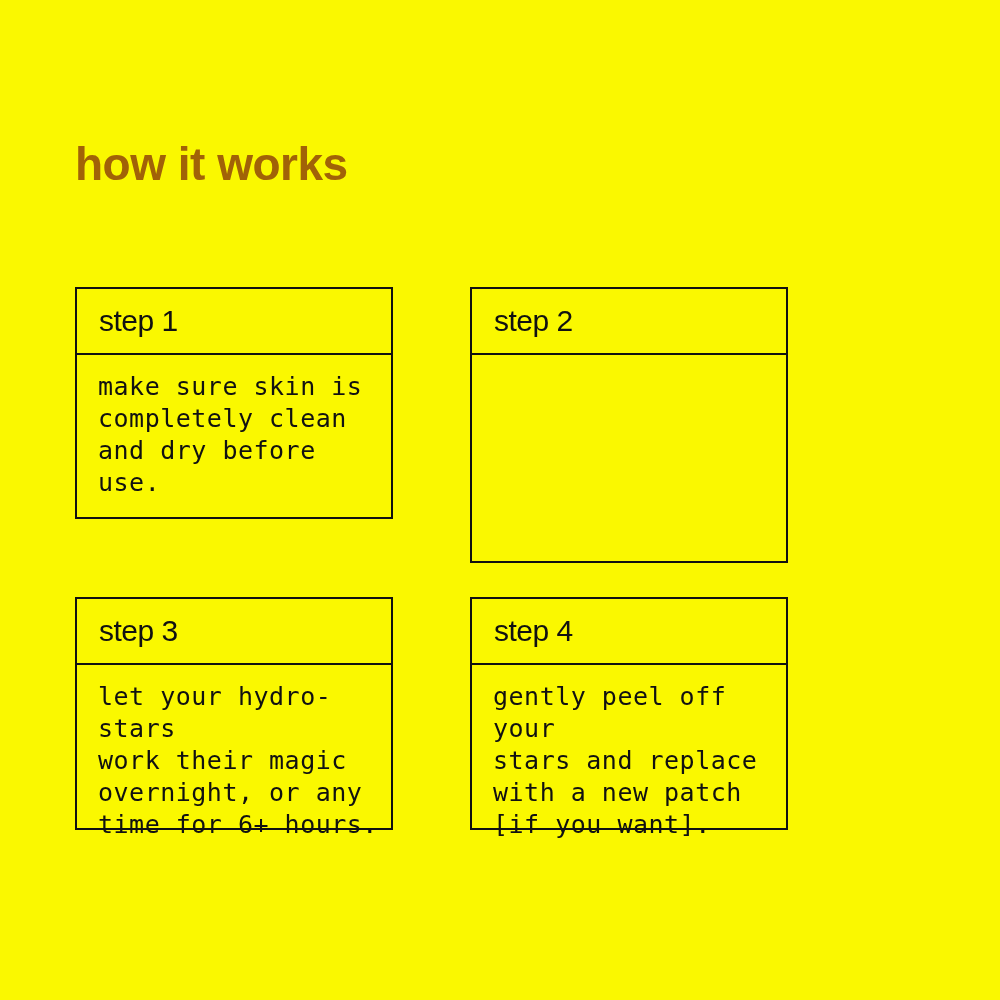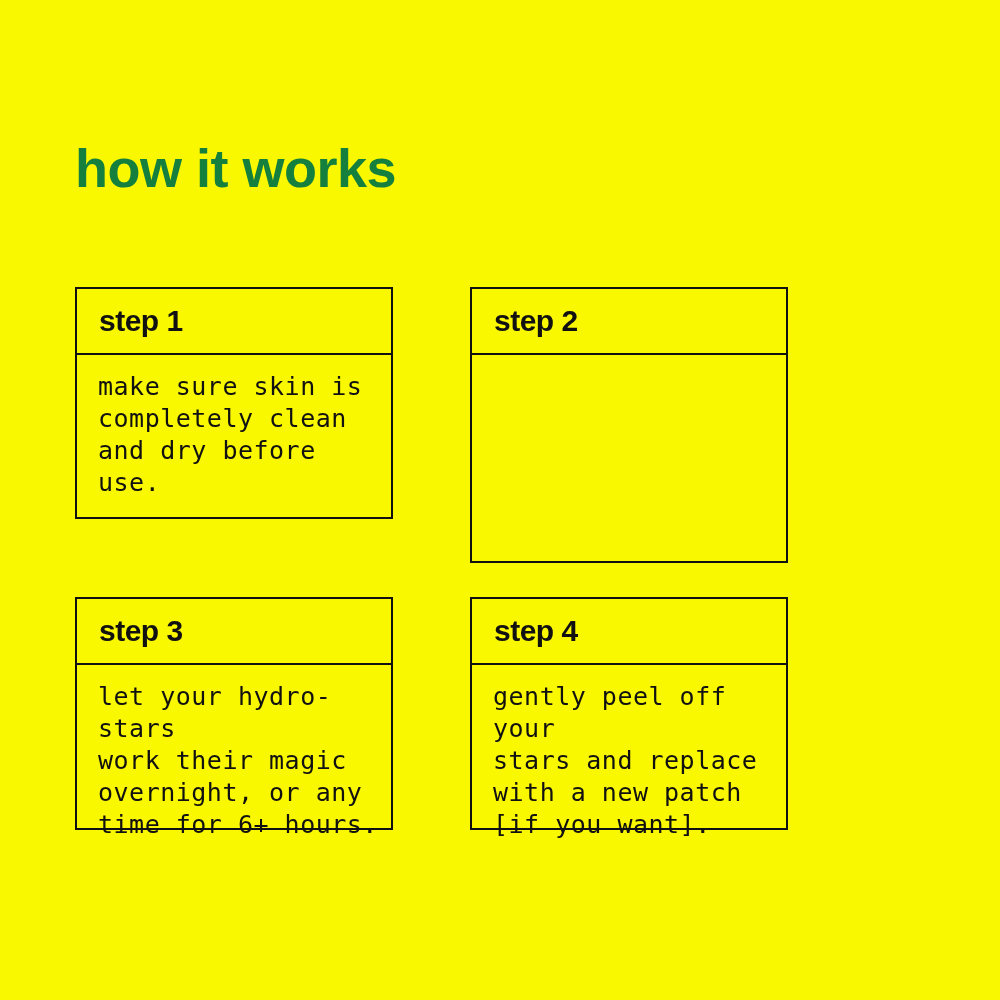--- a/index.html
+++ b/index.html
@@ -12,24 +12,24 @@
     height: 1000px;
     background: #FAF800;
     overflow: hidden;
     font-family: "Liberation Sans", sans-serif;
     color: #111111;
   }
   .page-title {
     position: absolute;
     left: 75px;
     top: 103px;
-    font-size: 54px;
+    font-size: 46px;
     font-weight: bold;
     letter-spacing: -0.5px;
-    color: #15803d;
+    color: #a16207;
     margin-top: 34px;
   }
   .step-card {
     position: absolute;
     border: 2px solid #111111;
     box-sizing: border-box;
     background: transparent;
   }
   .step-card.pos-1 { left: 75px;  top: 287px; width: 318px; height: 232px; }
   .step-card.pos-2 { left: 470px; top: 287px; width: 318px; height: 276px; }
@@ -38,21 +38,21 @@
   .step-header {
     height: 66px;
     border-bottom: 2px solid #111111;
     display: flex;
     align-items: center;
     padding-left: 22px;
     box-sizing: border-box;
   }
   .step-label {
     font-size: 30px;
-    font-weight: bold;
+    font-weight: normal;
     letter-spacing: -0.5px;
   }
   .step-body {
     padding: 16px 12px 0 21px;
     font-family: "DejaVu Sans Mono", "Liberation Mono", monospace;
     font-size: 25px;
     line-height: 32px;
     white-space: pre-line;
     letter-spacing: 0.5px;
   }

